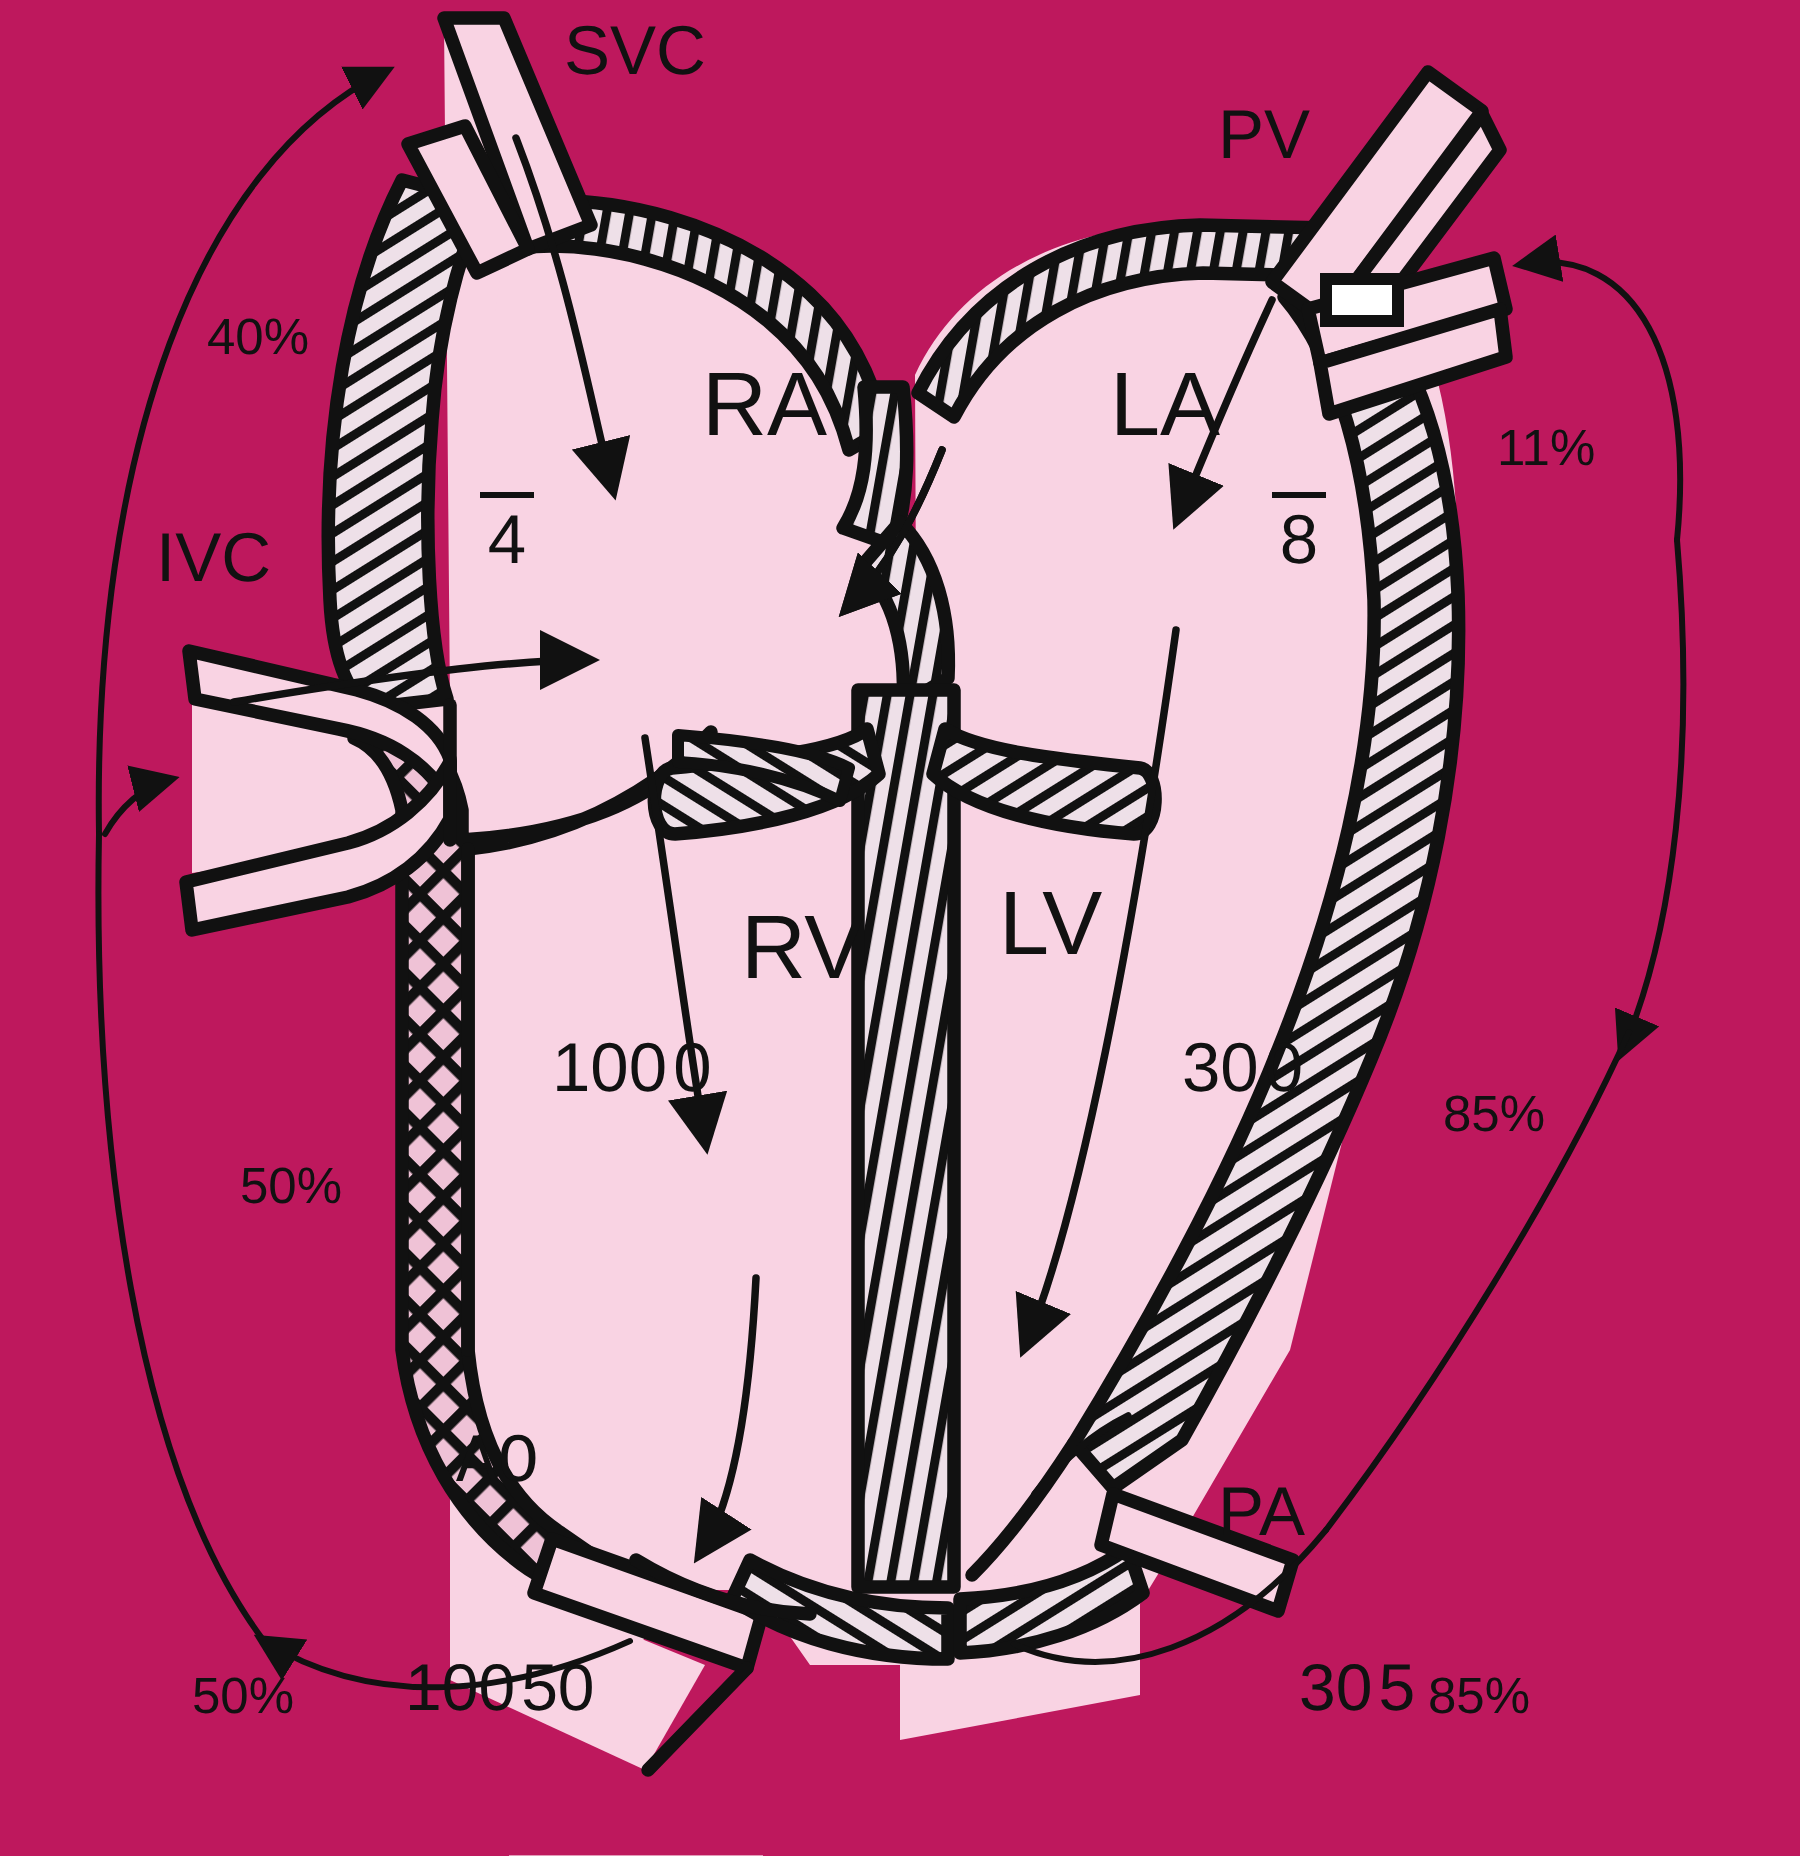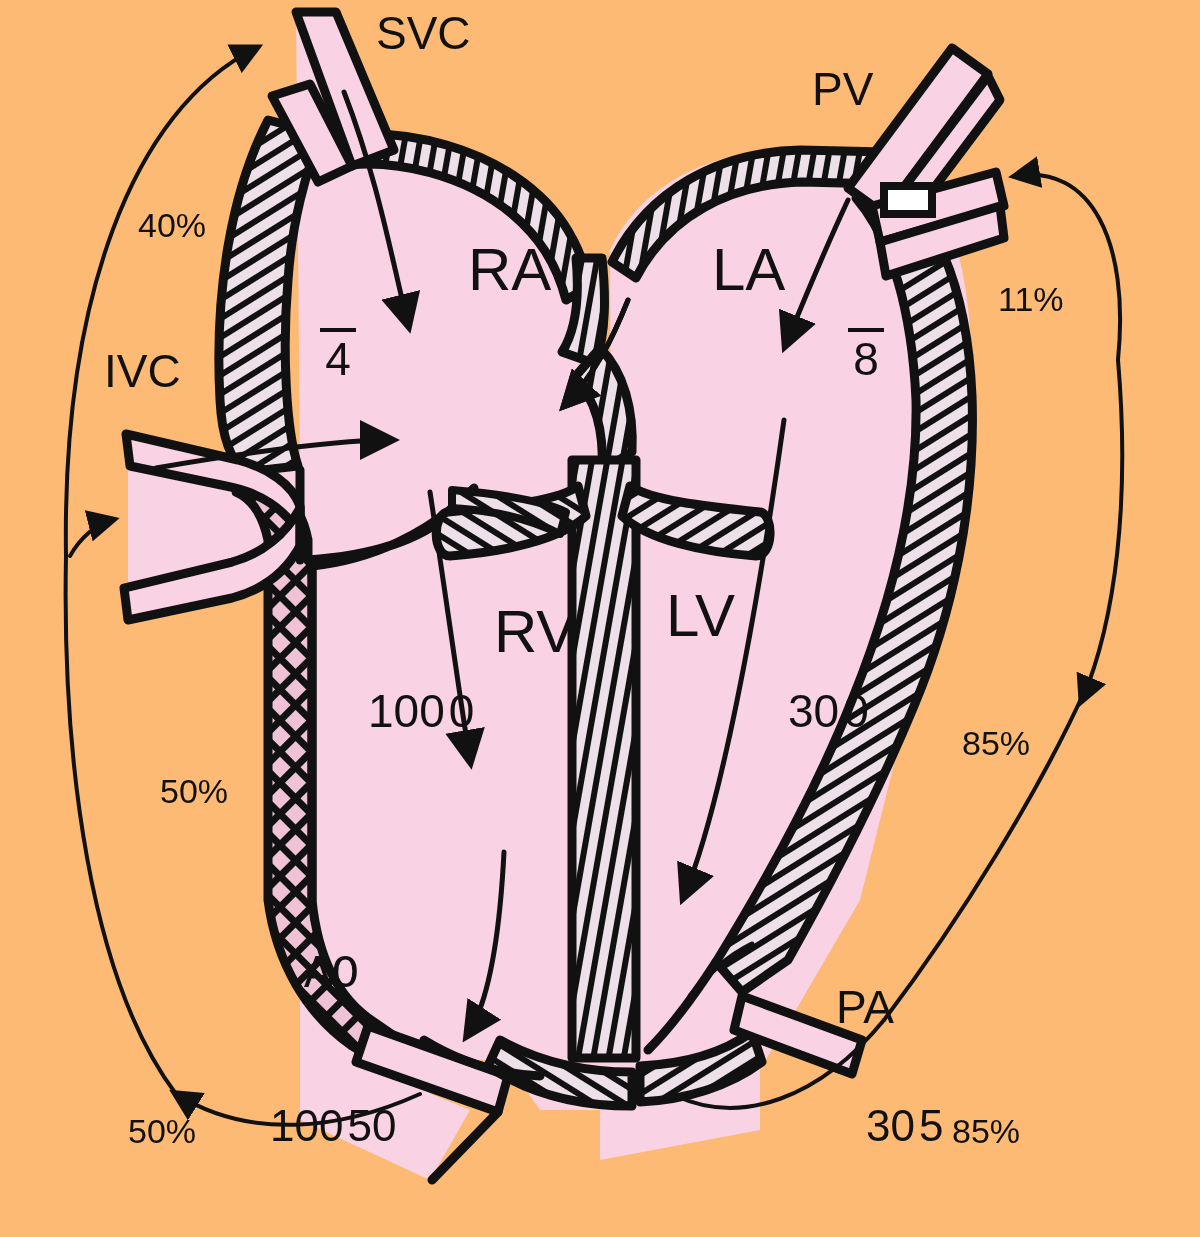--- a/index.html
+++ b/index.html
@@ -1,17 +1,17 @@
 <!DOCTYPE html>
 <html><head>
 <meta charset="utf-8">
 <style>
   html,body{margin:0;padding:0;background:#ffffff;}
   body{width:1200px;height:1237px;font-family:"Liberation Sans",sans-serif;color:#000;}
-  #stage{position:relative;width:1200px;height:1237px;overflow:hidden;background:#fdba74;}
+  #stage{position:relative;width:1200px;height:1237px;overflow:hidden;background:#be185d;}
   #stage svg{position:absolute;left:0;top:0;}
   .lbl{position:absolute;font-family:"Liberation Sans",sans-serif;color:#111;
        white-space:nowrap;line-height:1;}
   .chamber{font-size:60px;}
   .vessel{font-size:46px;}
   .sat{font-size:34px;}
   
   .frac{position:absolute;display:flex;align-items:center;
         font-family:"Liberation Sans",sans-serif;line-height:1.02;color:#111;}
   .frac .num{padding:0 2px;}
@@ -225,29 +225,29 @@
   </svg>
 
   <div class="lbl vessel" style="left:376px; top:10px;">SVC</div>
 
   <div class="lbl vessel" style="left:812px; top:66px;">PV</div>
 
   <div class="lbl vessel" style="left:104px; top:348px;">IVC</div>
 
   <div class="lbl chamber" style="left:468px; top:240px;">RA</div>
 
-  <div class="lbl chamber" style="left:712px; top:240px;">LA</div>
+  <div class="lbl chamber" style="left:740px; top:240px;">LA</div>
 
   <div class="lbl chamber" style="left:494px; top:602px;">RV</div>
 
   <div class="lbl chamber" style="left:666px; top:586px;">LV</div>
 
   <div class="lbl vessel" style="left:304px; top:952px;font-family:Liberation Mono, monospace;">AO</div>
 
-  <div class="lbl vessel" style="left:812px; top:984px;margin-left:24px;">PA</div>
+  <div class="lbl vessel" style="left:812px; top:984px;">PA</div>
 
   <div class="lbl sat" style="left:138px; top:208px;">40%</div>
 
   <div class="lbl sat" style="left:998px; top:282px;">11%</div>
 
   <div class="lbl sat" style="left:160px; top:774px;">50%</div>
 
   <div class="lbl sat" style="left:962px; top:726px;">85%</div>
 
   <div class="lbl sat" style="left:128px; top:1114px;">50%</div>

